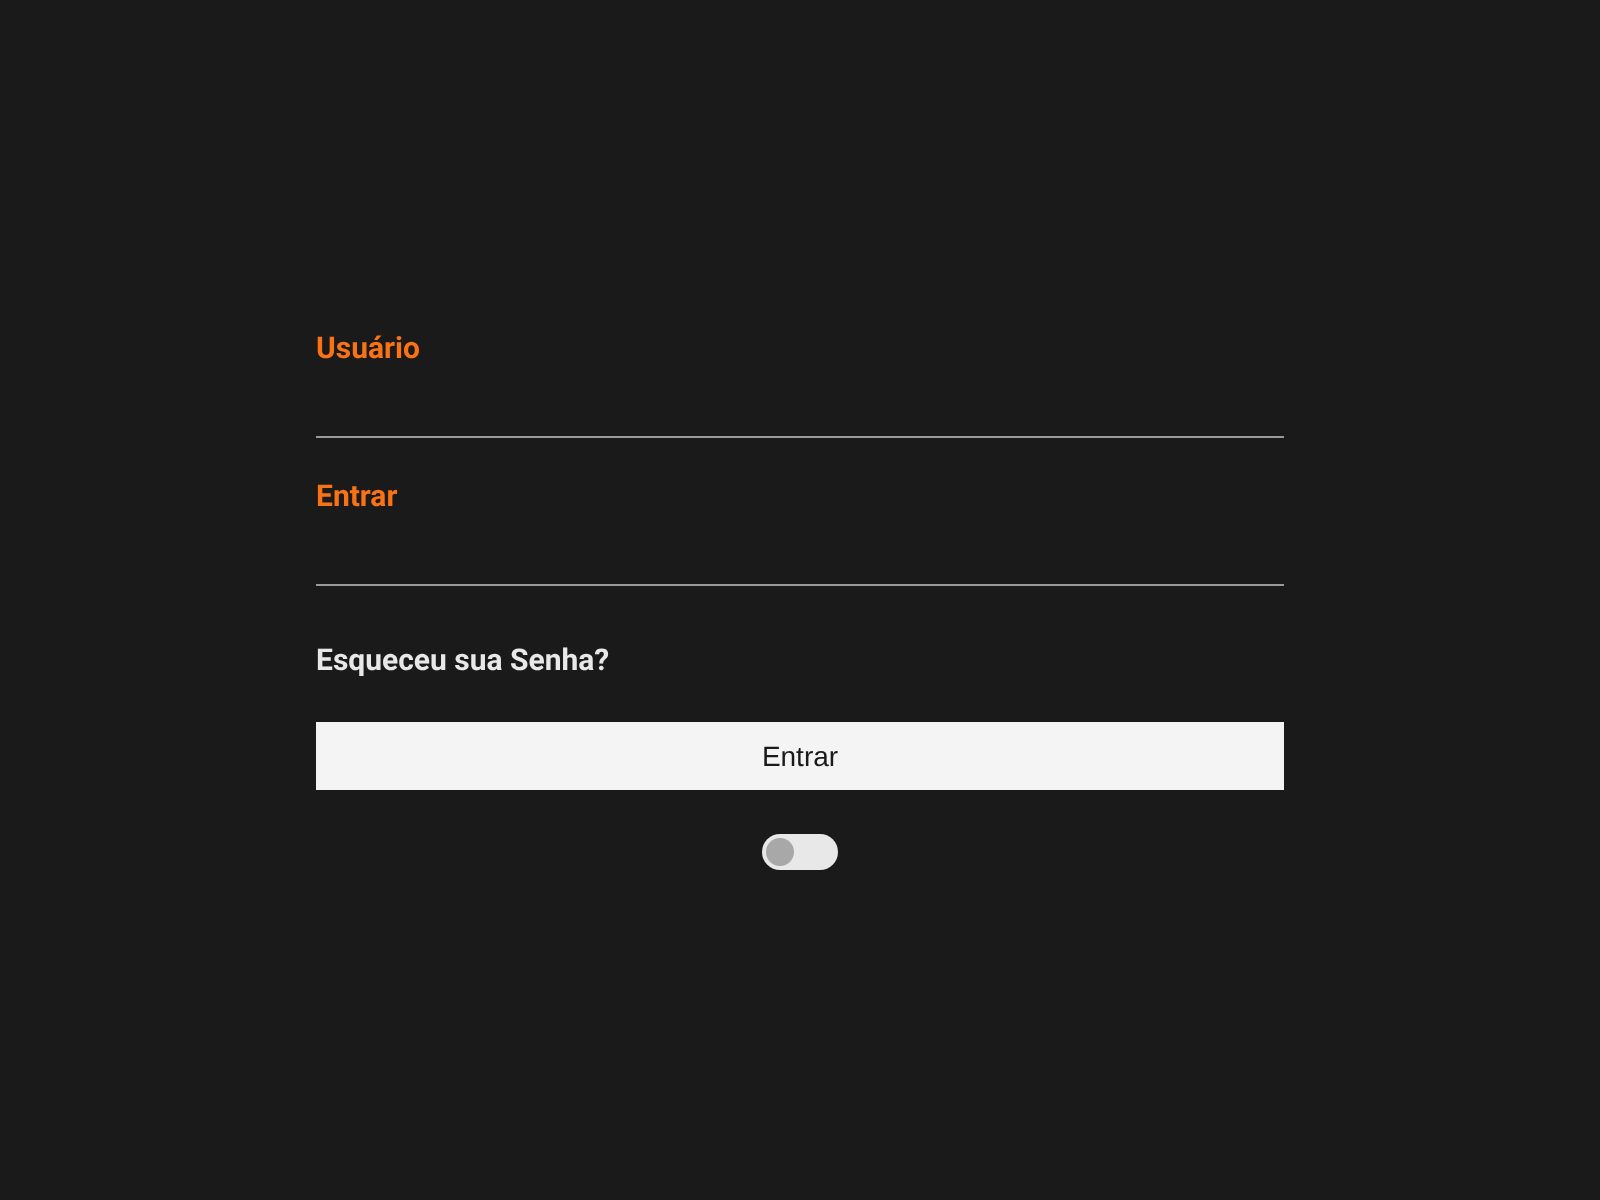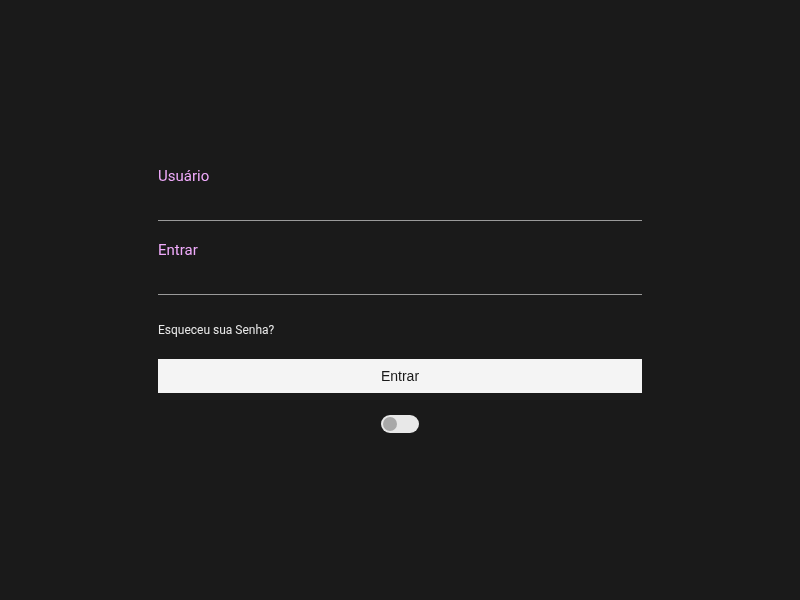--- a/index.html
+++ b/index.html
@@ -21,40 +21,40 @@
       width: 484px;
       display: flex;
       flex-direction: column;
       align-items: center;
     }
     .field-group {
       width: 100%;
       margin-bottom: 20px;
     }
     .field-label {
-      color: #f0abfc;
+      color: #f97316;
       font-size: 15px;
-      font-weight: 400;
+      font-weight: 700;
       display: block;
       margin-bottom: 6px;
     }
     .field-input {
       width: 100%;
       background: transparent;
       border: none;
       border-bottom: 1px solid #9a9a9a;
       color: #e8e8e8;
       font-size: 15px;
       padding: 6px 0;
       outline: none;
     }
     .forgot-link {
       color: #e8e8e8;
-      font-size: 12px;
-      font-weight: 400;
+      font-size: 15px;
+      font-weight: 700;
       align-self: flex-start;
       margin-top: 8px;
       margin-bottom: 22px;
       cursor: pointer;
     }
     .login-button {
       width: 100%;
       height: 34px;
       background-color: #f4f4f4;
       color: #1a1a1a;

